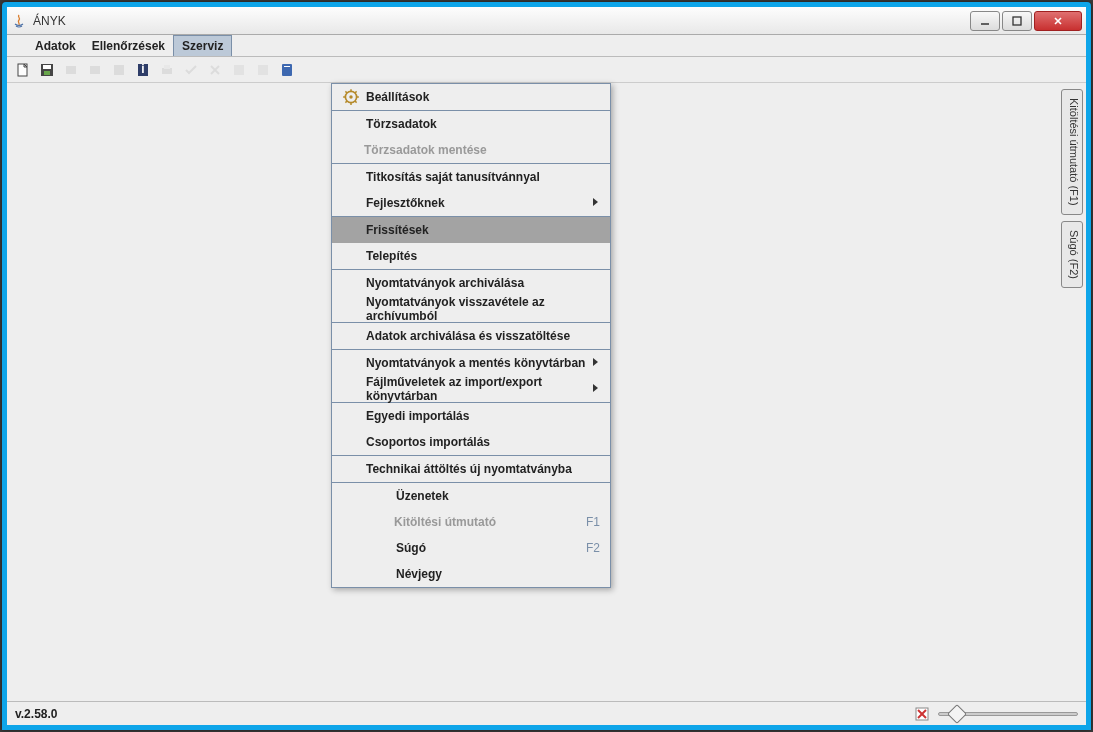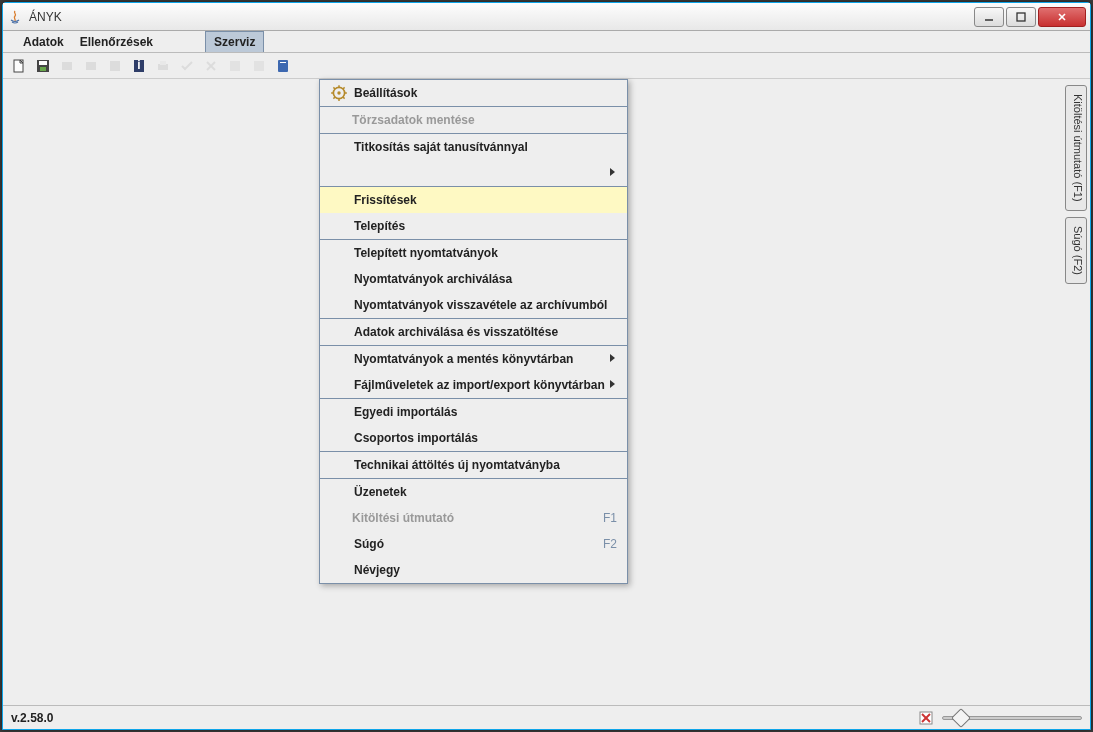--- a/index.html
+++ b/index.html
@@ -1,56 +1,56 @@
 <!DOCTYPE html>
 <html><head>
 <meta charset="utf-8">
 <style>
 * { margin: 0; padding: 0; box-sizing: border-box; font-family: Tahoma, sans-serif; font-size: 12px; }
 body { background: #3a3a3a; width: 1093px; height: 732px; overflow: hidden; }
 
-.window { width: 1089px; height: 728px; margin: 2px; background: #eeeeee; border: 1px solid #0ea5e9; border-radius: 4px 4px 0 0; box-shadow: 0 0 4px rgba(0,0,0,0.5); display: flex; flex-direction: column; }
+.window { width: 1089px; height: 728px; margin: 2px; background: #eeeeee; border: 5px solid #0ea5e9; border-radius: 4px 4px 0 0; box-shadow: 0 0 4px rgba(0,0,0,0.5); display: flex; flex-direction: column; }
 
 .titlebar { height: 28px; background: linear-gradient(to bottom, #fdfdfd, #e8e8e8); display: flex; align-items: center; padding: 0 4px; border-bottom: 1px solid #aaa; }
 .titlebar .java-icon { width: 16px; height: 16px; margin-right: 6px; display: flex; align-items: center; justify-content: center; }
 .titlebar .title { flex: 1; font-weight: normal; color: #333; }
 .window-controls { display: flex; gap: 2px; }
 .window-btn { width: 30px; height: 20px; border: 1px solid #888; border-radius: 3px; display: flex; align-items: center; justify-content: center; background: linear-gradient(to bottom, #f8f8f8, #dcdcdc); cursor: default; }
 .window-btn svg { width: 12px; height: 12px; }
 .window-btn.close { width: 48px; background: linear-gradient(to bottom, #e07070, #c83030); border-color: #a02020; }
 
-.menubar { height: 22px; background: #eeeeee; display: flex; align-items: stretch; padding: 0 12px; border-bottom: 1px solid #bbb; }
+.menubar { height: 22px; background: #eeeeee; display: flex; align-items: stretch; padding: 0 20px; border-bottom: 1px solid #bbb; }
 .menu-item { padding: 0 8px; display: flex; align-items: center; cursor: default; font-weight: bold; color: #222; }
-.menu-item.active { background: #bcc9d8; border: 1px solid #7a8fa8; border-bottom: none; margin-left: 44px; }
+.menu-item.active { background: #bcc9d8; border: 1px solid #7a8fa8; border-bottom: none; }
 
 .toolbar { height: 26px; background: #eeeeee; display: flex; align-items: center; padding: 2px 6px; gap: 4px; border-bottom: 1px solid #ccc; }
 .tool-btn { width: 20px; height: 20px; display: flex; align-items: center; justify-content: center; cursor: default; opacity: 0.9; }
 .tool-btn.disabled { opacity: 0.35; }
 .tool-btn svg { width: 16px; height: 16px; }
 
 .body-area { flex: 1; display: flex; background: #eeeeee; position: relative; }
 .content { flex: 1; background: #eeeeee; position: relative; }
 .side-tabs { width: 28px; display: flex; flex-direction: column; gap: 6px; padding-top: 6px; align-items: center; }
 .side-tab { width: 22px; background: #e8e8e8; border: 1px solid #888; border-radius: 3px; padding: 8px 2px; writing-mode: vertical-rl; text-align: center; font-size: 11px; cursor: default; color: #333; white-space: nowrap; }
 
 .statusbar { height: 24px; background: #eeeeee; border-top: 1px solid #bbb; display: flex; align-items: center; padding: 0 8px; font-weight: bold; color: #222; text-align: center; }
 .statusbar .spacer { flex: 1; }
 .statusbar .status-icon { width: 16px; height: 16px; margin-right: 8px; display: flex; align-items: center; justify-content: center; }
 .slider { width: 140px; height: 16px; position: relative; display: flex; align-items: center; }
 .slider-track { flex: 1; height: 4px; background: #ccc; border: 1px solid #999; border-radius: 2px; }
 .slider-thumb { position: absolute; left: 12px; width: 14px; height: 14px; background: #f4f4f4; border: 1px solid #777; border-radius: 2px; transform: rotate(45deg); }
 
-.dropdown-menu { position: absolute; left: 316px; top: 0px; width: 309px; background: #eeeeee; border: 1px solid #7a8fa8; box-shadow: 2px 2px 6px rgba(0,0,0,0.3); }
+.dropdown-menu { position: absolute; left: 324px; top: 0px; width: 280px; background: #eeeeee; border: 1px solid #7a8fa8; box-shadow: 2px 2px 6px rgba(0,0,0,0.3); }
 .dropdown-menu .group { border-bottom: 1px solid #7a8fa8; }
-.dropdown-menu .group:last-child { border-bottom: none; }
+.dropdown-menu .group:last-child { border-bottom: none; margin-left: 30px; }
 .dropdown-item { height: 26px; display: flex; align-items: center; padding: 0 10px 0 34px; cursor: default; position: relative; font-weight: bold; color: #222; }
 .dropdown-item.with-icon { padding-left: 10px; }
 .dropdown-item.with-icon .item-icon { width: 18px; height: 18px; margin-right: 6px; display: flex; align-items: center; justify-content: center; }
 .dropdown-item.disabled { color: #999; padding-left: 32px; }
-.dropdown-item.highlight { background: #fef9c3; }
+.dropdown-item.highlight { background: #a3a3a3; }
 .dropdown-item .label { flex: 1; }
 .dropdown-item .shortcut { color: #7a8fa8; font-size: 12px; font-weight: normal; }
 .dropdown-item .submenu-arrow { margin-left: auto; }
 </style>
 </head>
 <body>
 
 <div class="window">
   <div class="titlebar">
     <span class="java-icon">
@@ -175,46 +175,47 @@
                     <line x1="11.5" y1="11.5" x2="13" y2="13"></line>
                     <line x1="13" y1="3" x2="11.5" y2="4.5"></line>
                     <line x1="4.5" y1="11.5" x2="3" y2="13"></line>
                   </g>
                 </svg>
               </span>
               <span class="label">Beállítások</span>
             </div>
           </div>
           <div class="group">
+            <div class="dropdown-item">
+              <span class="label">Törzsadatok</span>
+            </div>
             <div class="dropdown-item disabled">
               <span class="label">Törzsadatok mentése</span>
             </div>
           </div>
           <div class="group">
             <div class="dropdown-item">
               <span class="label">Titkosítás saját tanusítvánnyal</span>
             </div>
             <div class="dropdown-item">
+              <span class="label">Fejlesztőknek</span>
               <span class="submenu-arrow"><svg width="8" height="10" viewBox="0 0 8 10">
                   <path d="M1 1 L6 5 L1 9 Z" fill="#333"></path>
                 </svg></span>
             </div>
           </div>
           <div class="group">
             <div class="dropdown-item highlight">
               <span class="label">Frissítések</span>
             </div>
             <div class="dropdown-item">
               <span class="label">Telepítés</span>
             </div>
           </div>
           <div class="group">
-            <div class="dropdown-item">
-              <span class="label">Telepített nyomtatványok</span>
-            </div>
             <div class="dropdown-item">
               <span class="label">Nyomtatványok archiválása</span>
             </div>
             <div class="dropdown-item">
               <span class="label">Nyomtatványok visszavétele az archívumból</span>
             </div>
           </div>
           <div class="group">
             <div class="dropdown-item">
               <span class="label">Adatok archiválása és visszatöltése</span>

